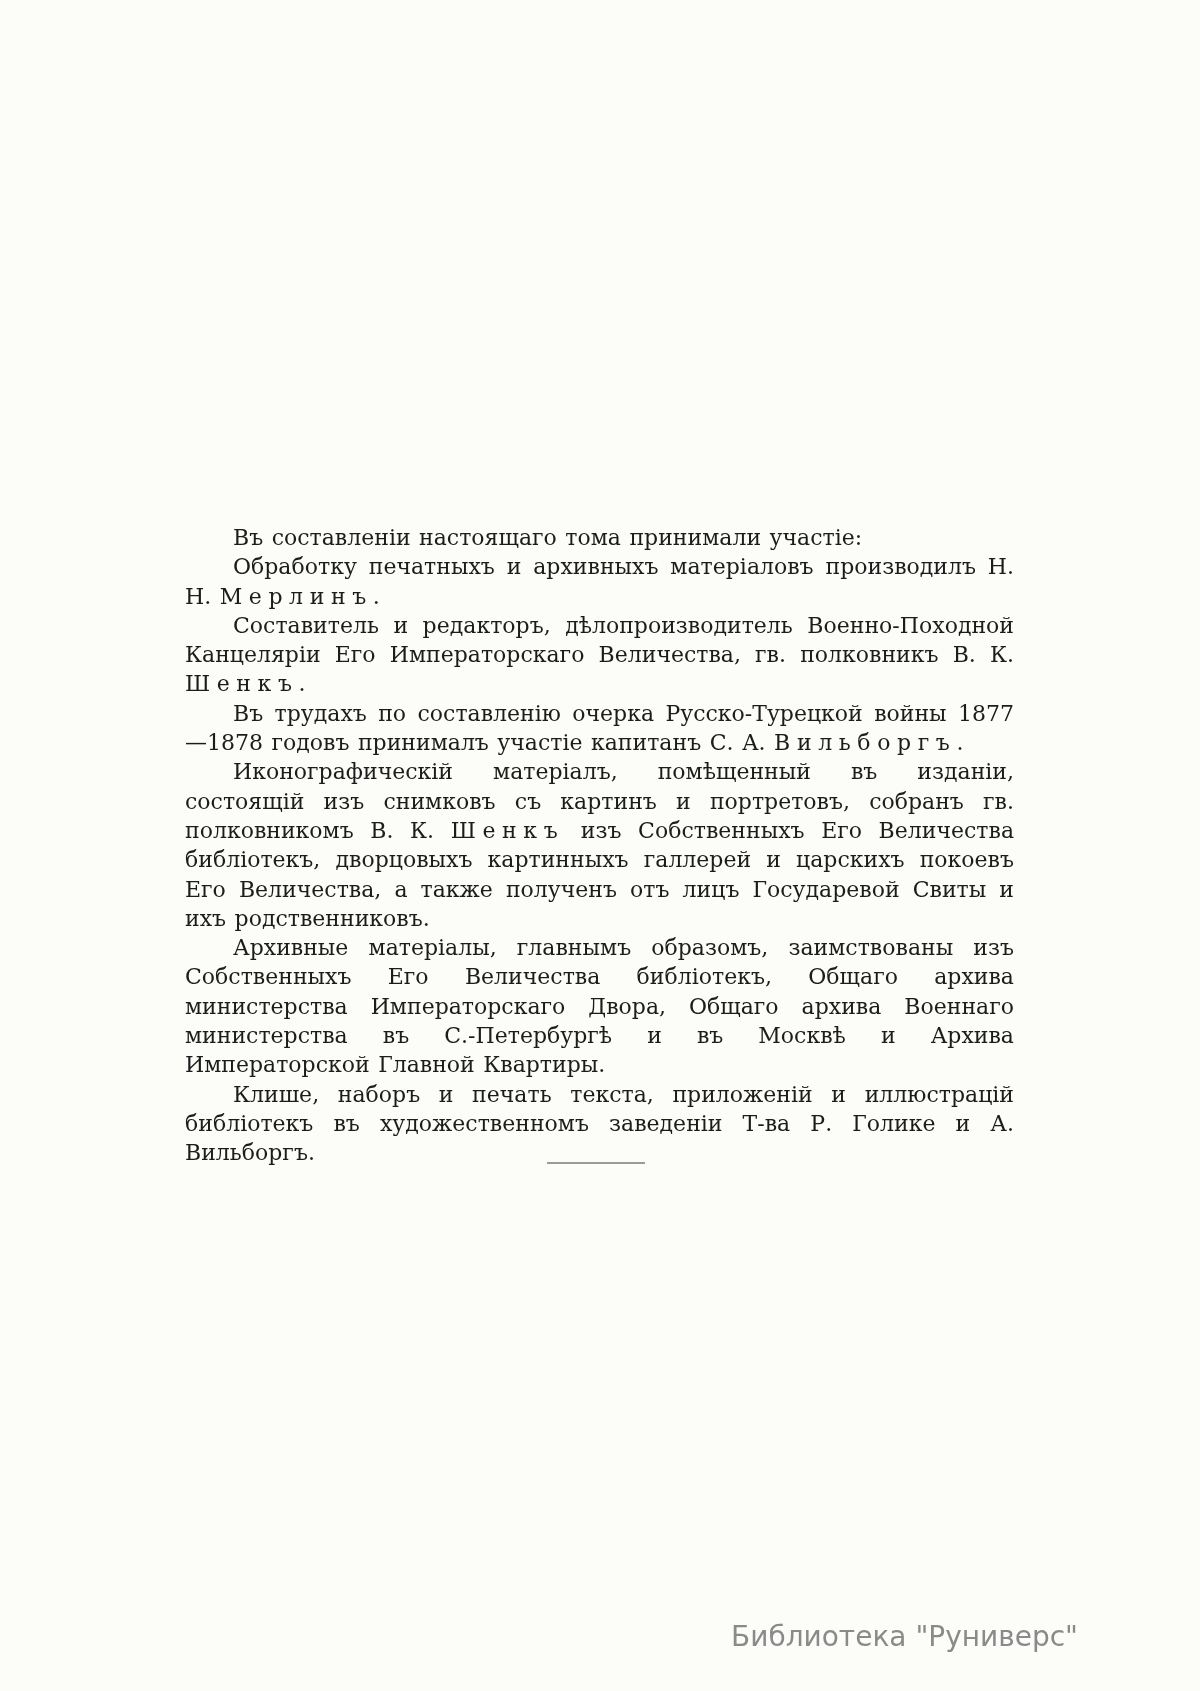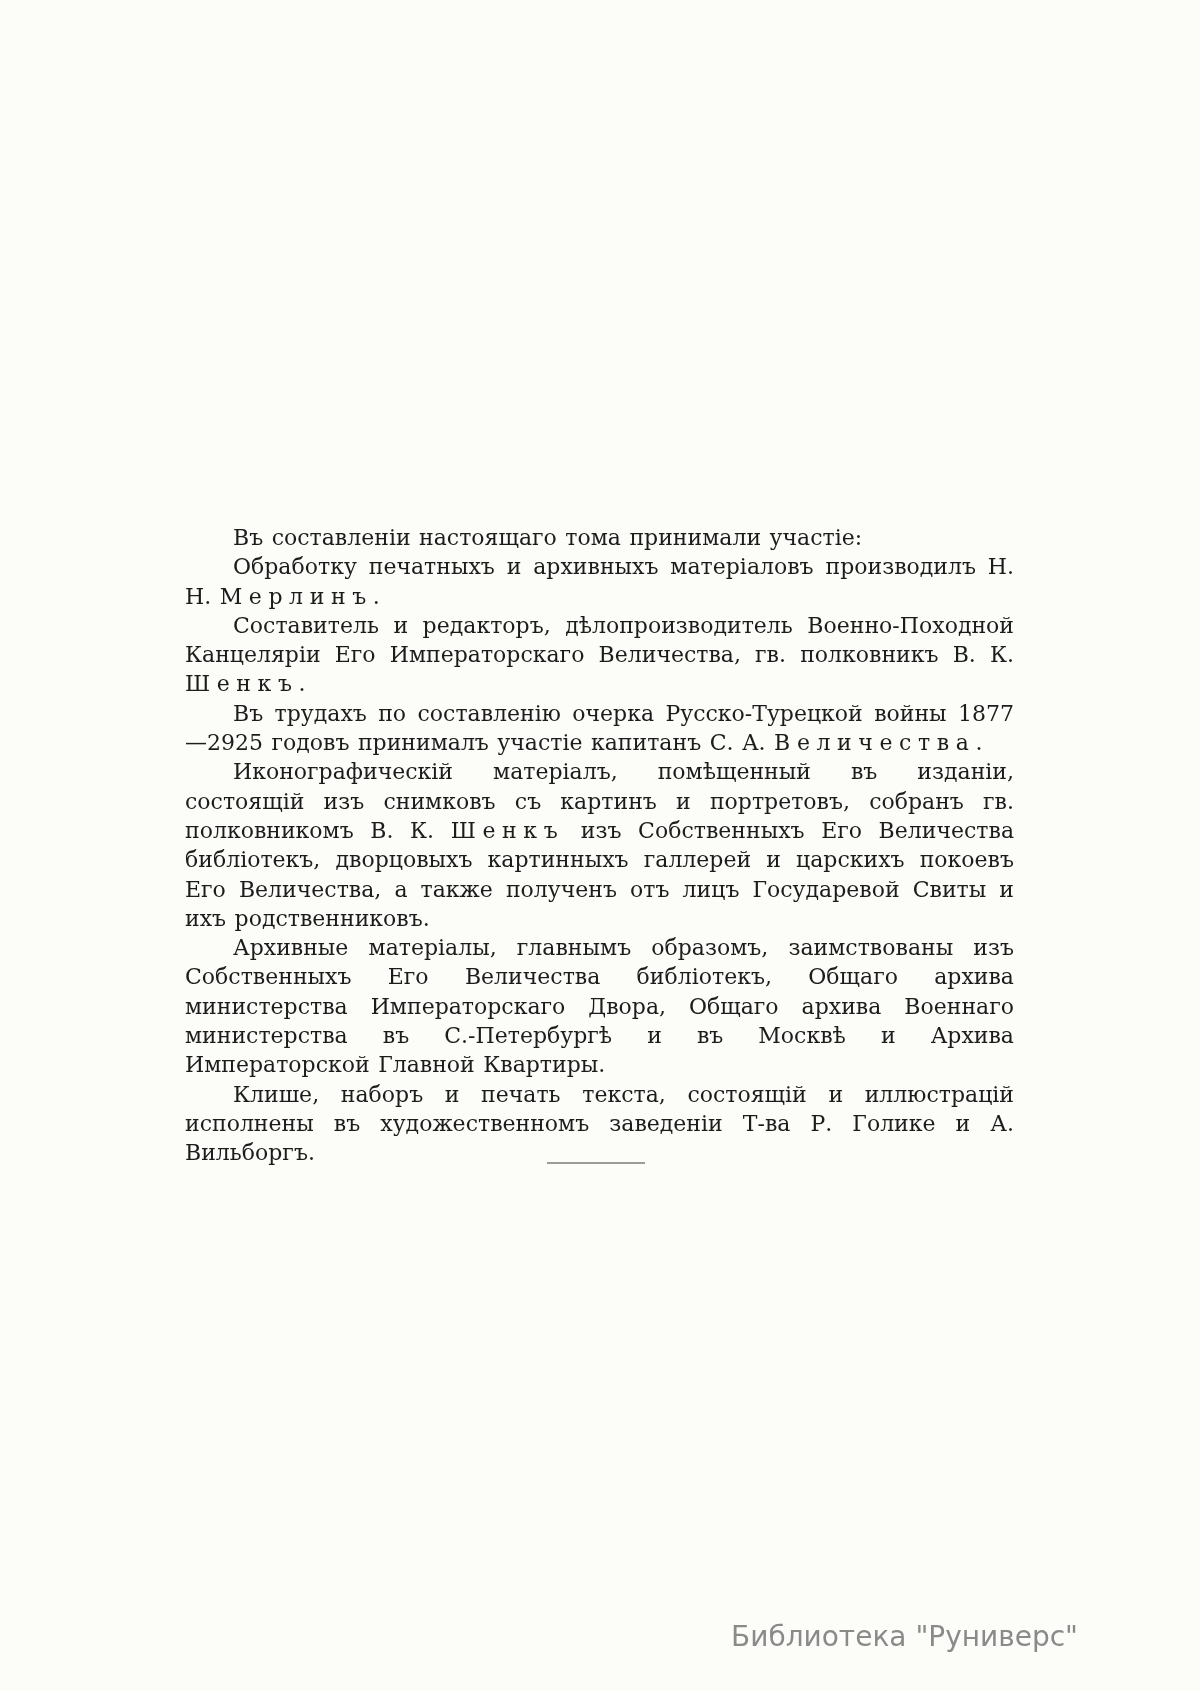--- a/index.html
+++ b/index.html
@@ -59,33 +59,33 @@
 
     <p>
       <span>Обработку печатныхъ и архивныхъ матеріаловъ производилъ Н. Н. </span><span class="spaced">Мерлинъ</span><span>.</span>
     </p>
 
     <p>
       <span>Составитель и редакторъ, дѣлопроизводитель Военно-Походной Канцеляріи Его Императорскаго Величества, гв. полковникъ В. К. </span><span class="spaced">Шенкъ</span><span>.</span>
     </p>
 
     <p>
-      <span>Въ трудахъ по составленію очерка Русско-Турецкой войны 1877—2925 годовъ принималъ участіе капитанъ С. А. </span><span class="spaced">Величества</span><span>.</span>
+      <span>Въ трудахъ по составленію очерка Русско-Турецкой войны 1877—1878 годовъ принималъ участіе капитанъ С. А. </span><span class="spaced">Вильборгъ</span><span>.</span>
     </p>
 
     <p>
       <span>Иконографическій матеріалъ, помѣщенный въ изданіи, состоящій изъ снимковъ съ картинъ и портретовъ, собранъ гв. полковникомъ В. К. </span><span class="spaced">Шенкъ</span><span> изъ Собственныхъ Его Величества библіотекъ, дворцовыхъ картинныхъ галлерей и царскихъ покоевъ Его Величества, а также полученъ отъ лицъ Государевой Свиты и ихъ родственниковъ.</span>
     </p>
 
     <p>
       <span>Архивные матеріалы, главнымъ образомъ, заимствованы изъ Собственныхъ Его Величества библіотекъ, Общаго архива министерства Императорскаго Двора, Общаго архива Военнаго министерства въ С.-Петербургѣ и въ Москвѣ и Архива Императорской Главной Квартиры.</span>
     </p>
 
     <p>
-      <span>Клише, наборъ и печать текста, состоящій и иллюстрацій исполнены въ художественномъ заведеніи Т-ва Р. Голике и А. Вильборгъ.</span>
+      <span>Клише, наборъ и печать текста, приложеній и иллюстрацій библіотекъ въ художественномъ заведеніи Т-ва Р. Голике и А. Вильборгъ.</span>
     </p>
 
   </div>
 
   <div class="divider"></div>
 
   <div class="watermark">Библиотека "Руниверс"</div>
 
 </div>
 

